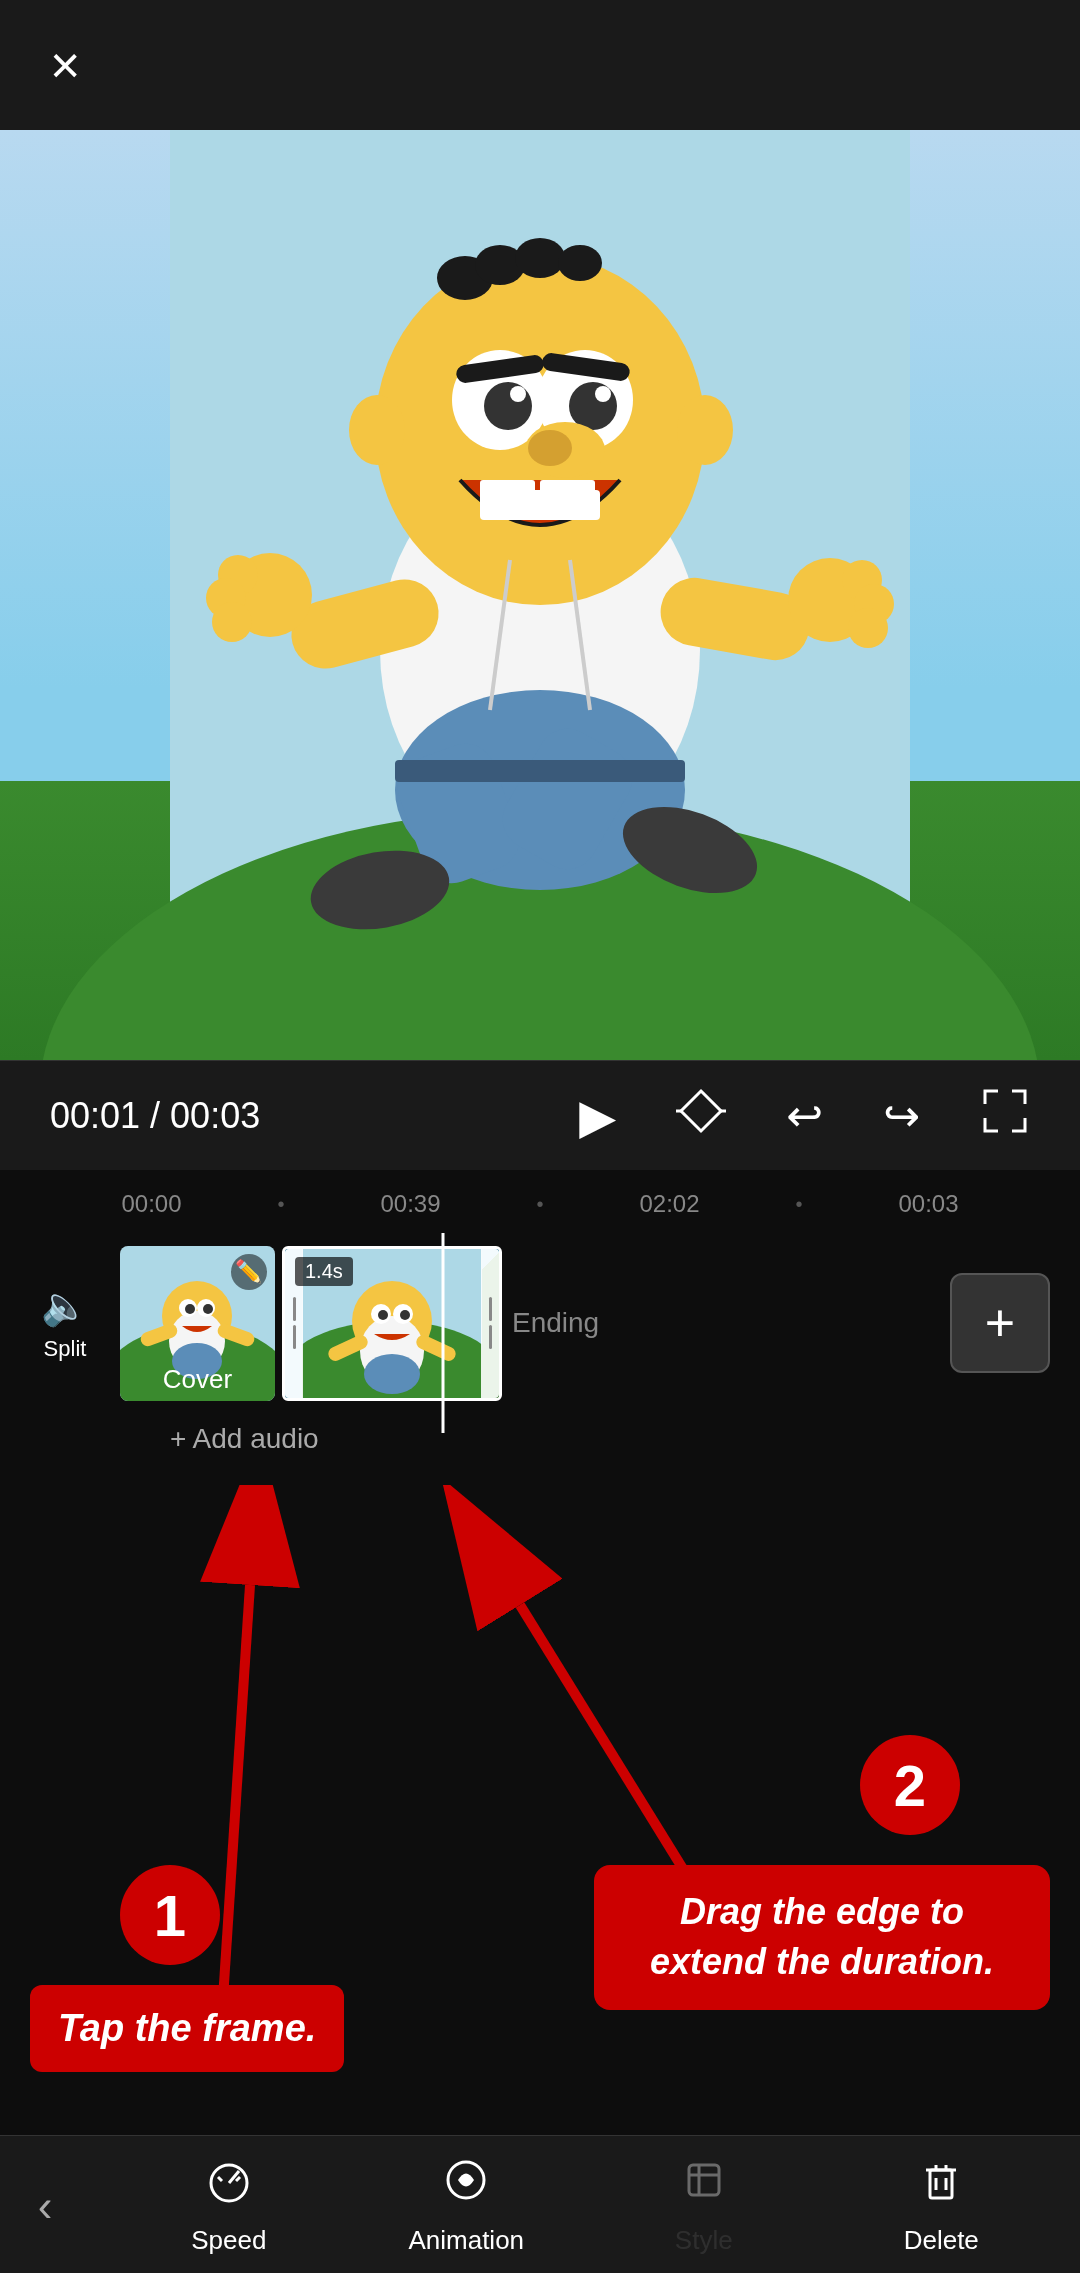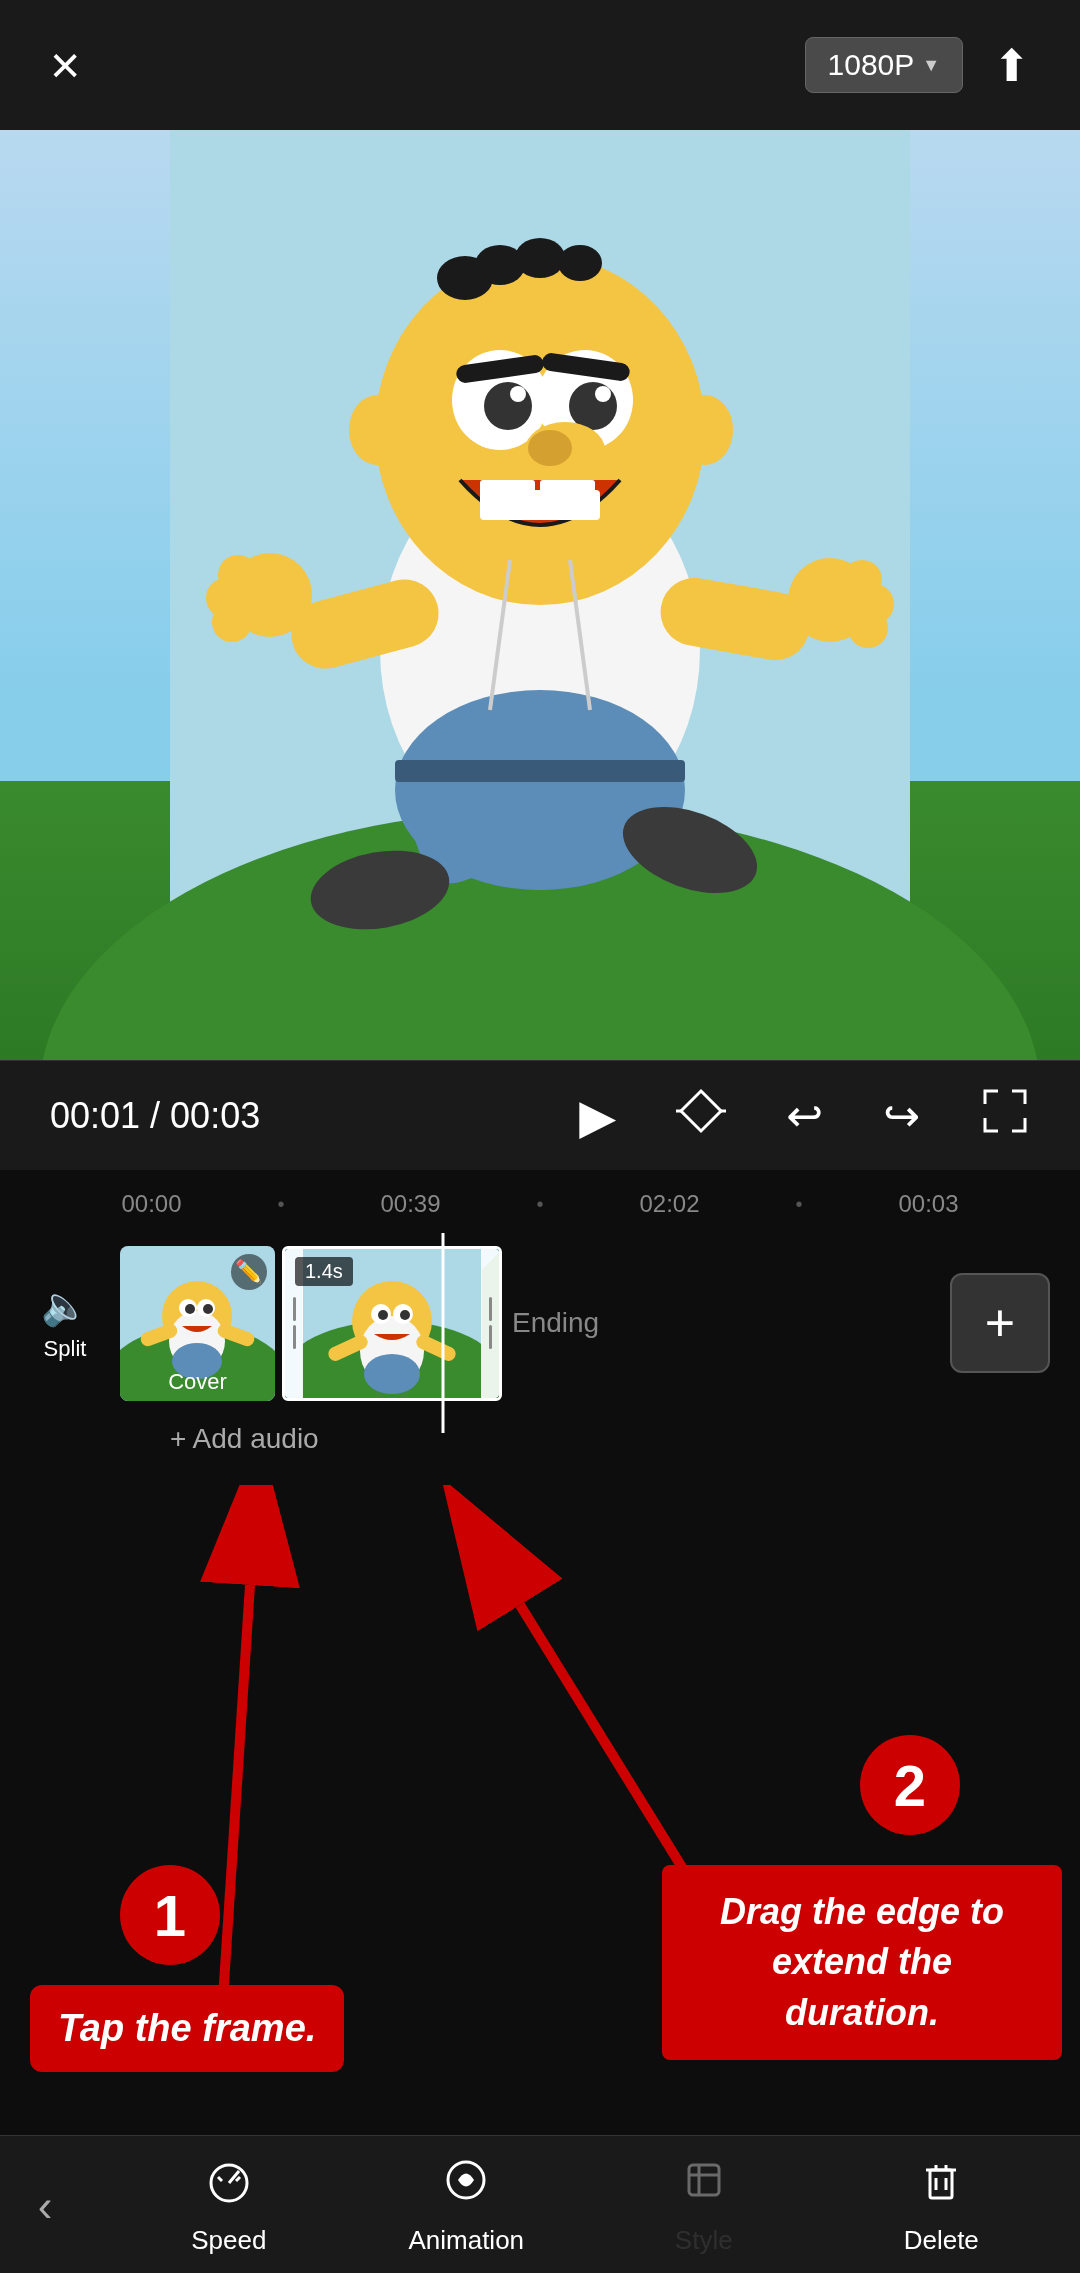--- a/index.html
+++ b/index.html
@@ -178,21 +178,21 @@
       flex-direction: column;
       align-items: center;
       justify-content: center;
       position: relative;
       flex-shrink: 0;
       overflow: hidden;
     }
     .cover-label {
       position: absolute;
       bottom: 6px;
-      font-size: 22px;
+      font-size: 26px;
       color: #fff;
       font-weight: 500;
     }
 
     .video-clip {
       height: 155px;
       background: #f0f0f0;
       border-radius: 6px;
       position: relative;
       flex-shrink: 0;
@@ -334,26 +334,20 @@
     }
     .toolbar-label.disabled {
       color: #555;
     }
   </style>
 </head>
 <body>
 
 <div class="top-bar">
   <span class="top-bar-close">×</span>
-  <div class="top-bar-right">
-    <div class="quality-badge">
-      <span>1080P</span>
-    </div>
-    <span class="export-icon">⬆</span>
-  </div>
 </div>
 
 <div class="video-area">
   <div class="video-bg">
 
     <svg viewBox="0 0 740 930" xmlns="http://www.w3.org/2000/svg" style="width:100%;height:100%;position:absolute;top:0;left:0;">
 
       <rect width="740" height="930" fill="#add8e6"></rect>
 
       <ellipse cx="370" cy="960" rx="500" ry="280" fill="#3a8a2e"></ellipse>
@@ -570,21 +564,21 @@
   </div>
 
   <div style="position:absolute;left:30px;top:500px;background:#cc0000;padding:22px 28px;border-radius:12px;">
     <span style="font-size:38px;font-weight:900;color:#fff;font-style:italic;">Tap the frame.</span>
   </div>
 
   <div style="position:absolute;right:120px;top:250px;width:100px;height:100px;border-radius:50%;background:#cc0000;display:flex;align-items:center;justify-content:center;font-size:58px;font-weight:900;color:#fff;">
     <span>2</span>
   </div>
 
-  <div style="position:absolute;right:18px;top:380px;background:#cc0000;padding:22px 30px;border-radius:8px;width:400px;">
+  <div style="position:absolute;right:30px;top:380px;background:#cc0000;padding:22px 30px;border-radius:16px;width:456px;">
     <span style="font-size:36px;font-weight:900;color:#fff;font-style:italic;text-align:center;display:block;line-height:1.4;">Drag the edge to extend the duration.</span>
   </div>
 
 </div>
 
 <div class="bottom-toolbar">
   <div class="back-button">
     <span class="back-chevron">‹</span>
   </div>
   <div class="toolbar-items">

